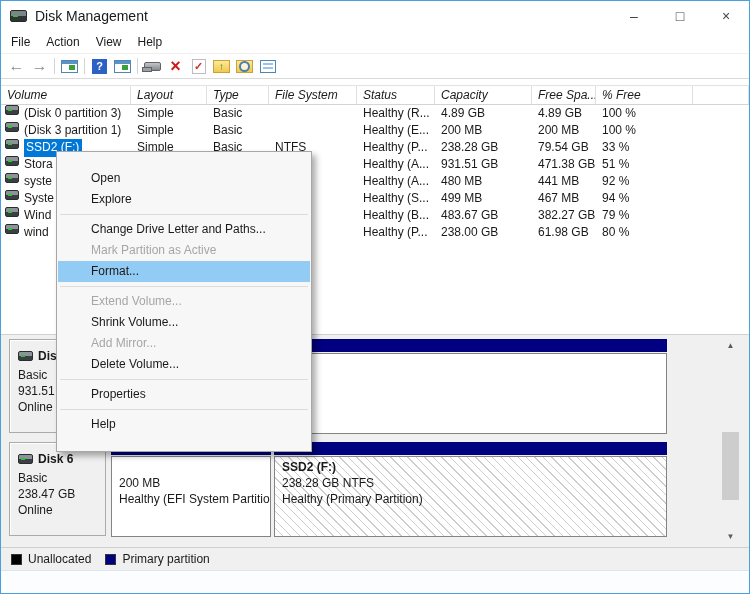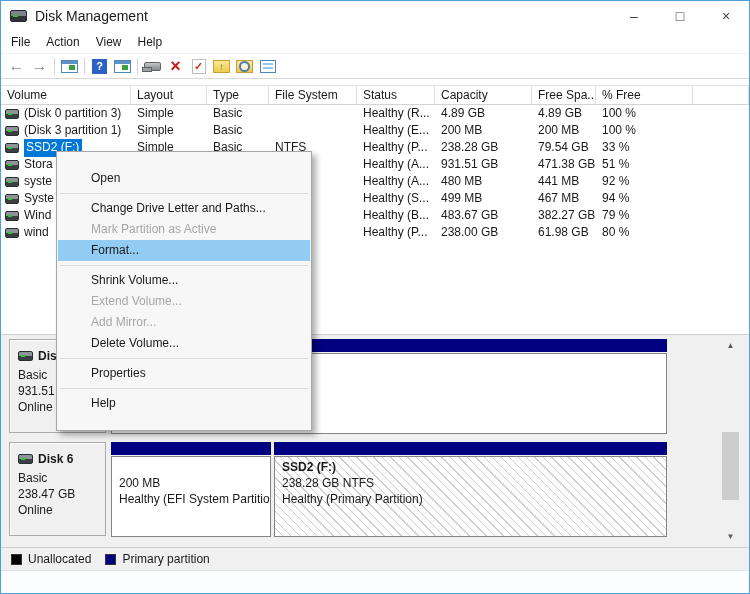--- a/index.html
+++ b/index.html
@@ -44,24 +44,24 @@
   .tb-folder-search::after { content:""; width:7px; height:7px; border:2px solid #4a7fae; border-radius:50%;
                              background:rgba(255,255,255,.7); }
   .tb-props { width:16px; height:13px; border:1px solid #4f86b8; background:#fff; position:relative; }
   .tb-props::after { content:""; position:absolute; inset:2px;
                      background:repeating-linear-gradient(#9cc3e8 0 2px, #fff 2px 4px); }
 
   
   .list { position:absolute; top:79px; left:0; right:0; height:254px; background:#fff; padding-top:5px; }
   .vgrid { display:grid; grid-template-columns:130px 76px 62px 88px 78px 97px 64px 97px 1fr; }
   .vh { border-top:1px solid #e2e2e2; border-bottom:1px solid #d4d4d4; height:20px; }
-  .vh-cell { padding:2px 0 0 6px; border-right:1px solid #e0e0e0; overflow:hidden; white-space:nowrap; }
+  .vh-cell { padding:2px 0 0 6px; border-right:1px solid #e0e0e0; overflow:hidden; white-space:nowrap;font-style:italic; }
   .vrow { height:17px; align-items:center; }
   .vc { padding-left:6px; overflow:hidden; white-space:nowrap; line-height:17px; }
-  .vc-name { padding-left:4px; display:flex; align-items:center; }
+  .vc-name { padding-left:4px; display:flex; align-items:flex-start; }
   .drive-ic { width:14px; height:10px; flex:0 0 auto; margin-right:5px; border-radius:2px;
               background:linear-gradient(#8d9499 0 45%, #3a3f44 45%); border:1px solid #2a2d2f; position:relative; }
   .drive-ic::after { content:""; position:absolute; left:2px; top:3px; width:4px; height:2px; background:#35c135; }
   .vname { white-space:nowrap; }
   .vname.sel { background:#0078d7; color:#fff; padding:0 3px 1px 2px; }
 
   
   .context-menu { position:absolute; left:55px; top:150px; width:256px; z-index:10;
                   background:#f7f7f7; border:1px solid #a7a7a7; padding:16px 1px;
                   box-shadow:4px 4px 6px rgba(0,0,0,.32); }
@@ -289,27 +289,28 @@
           <div class="vc">238.00 GB</div>
           <div class="vc">61.98 GB</div>
           <div class="vc">80 %</div>
           <div class="vc"></div>
         </div>
       </div>
   </div>
 
   <div class="context-menu">
       <div class="cm-item">Open</div>
+      <div class="cm-item">Explore</div>
       <div class="cm-sep"></div>
       <div class="cm-item">Change Drive Letter and Paths...</div>
       <div class="cm-item disabled">Mark Partition as Active</div>
       <div class="cm-item hl">Format...</div>
       <div class="cm-sep"></div>
+      <div class="cm-item disabled">Extend Volume...</div>
       <div class="cm-item">Shrink Volume...</div>
-      <div class="cm-item disabled">Extend Volume...</div>
       <div class="cm-item disabled">Add Mirror...</div>
       <div class="cm-item">Delete Volume...</div>
       <div class="cm-sep"></div>
       <div class="cm-item">Properties</div>
       <div class="cm-sep"></div>
       <div class="cm-item">Help</div>
     </div>
 
   <div class="bottom-pane">
     <div>

